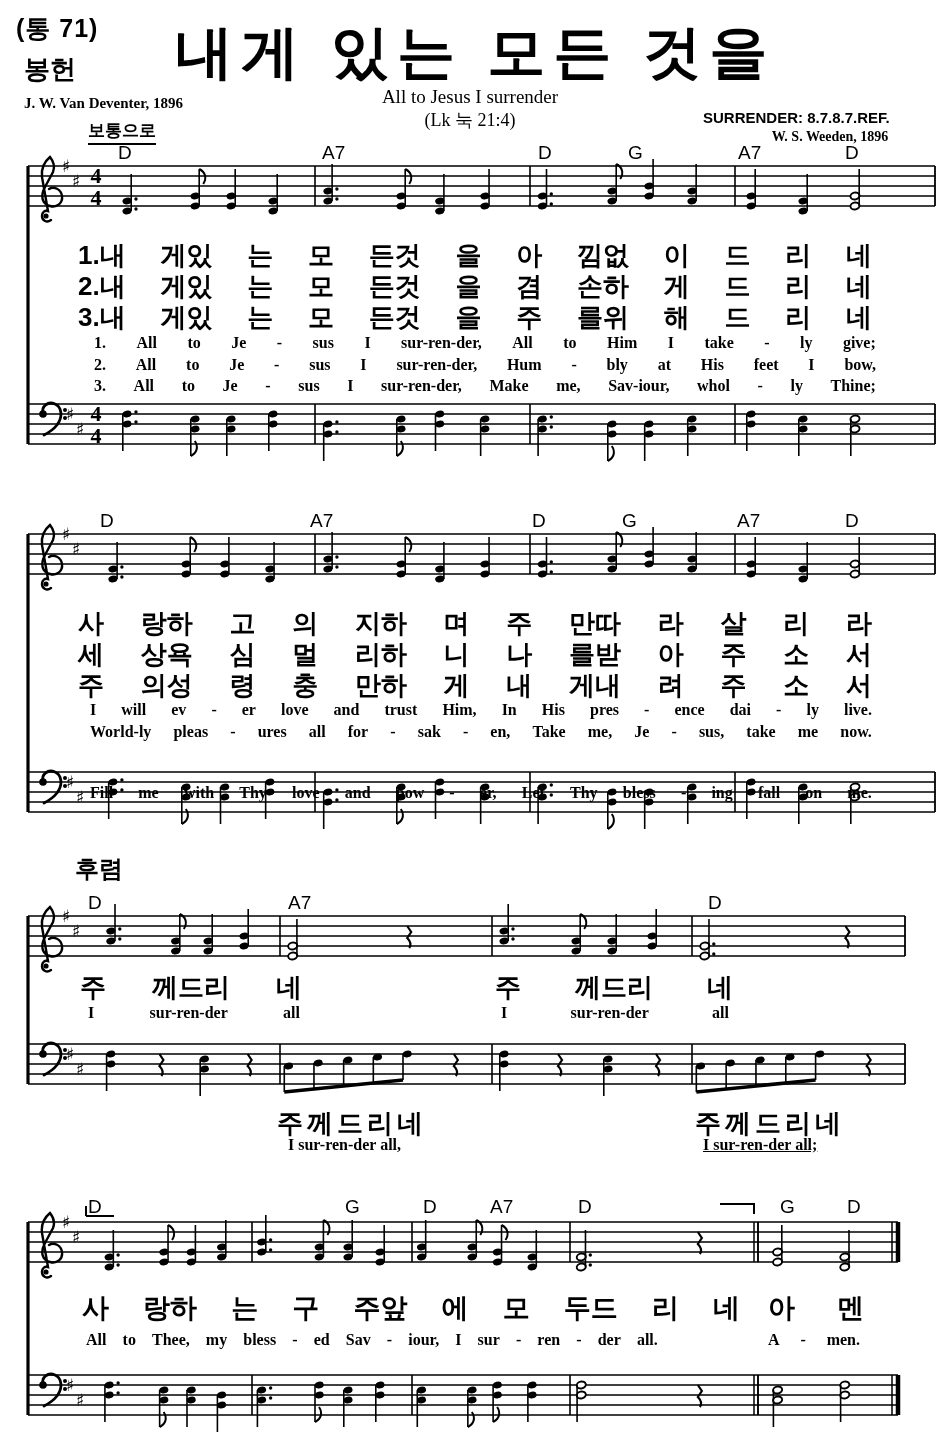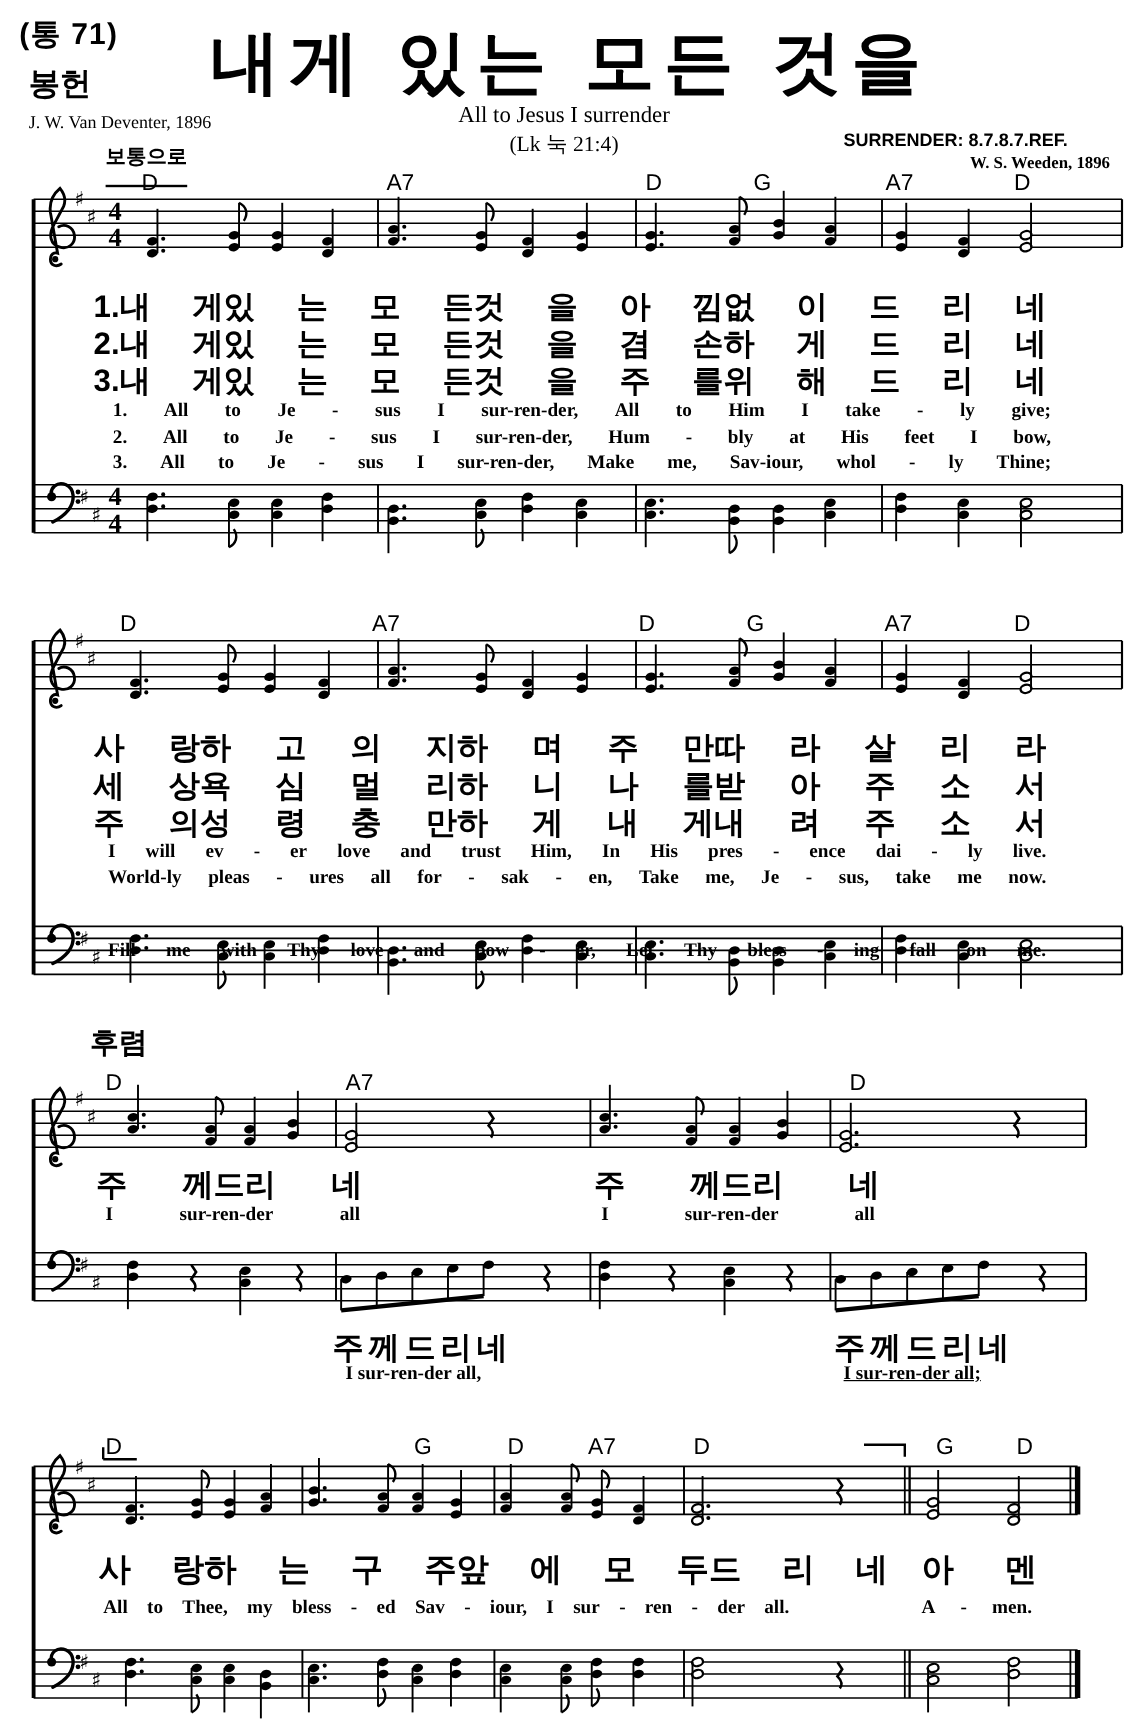--- a/index.html
+++ b/index.html
@@ -5,30 +5,30 @@
   html,body{margin:0;padding:0;background:#e8e8e4;}
   .page{position:relative;width:942px;height:1445px;background:#ffffff;margin:0 auto;
         font-family:"Liberation Sans",sans-serif;color:#000;overflow:hidden;}
   .abs{position:absolute;}
   .hdr-ref{left:16px;top:12px;font-size:25px;font-weight:700;letter-spacing:1px;}
   .hdr-title{left:175px;top:14px;width:580px;text-align:center;font-size:58px;font-weight:900;
              letter-spacing:8px;white-space:nowrap;}
   .hdr-number{left:820px;top:10px;width:105px;text-align:right;font-size:76px;font-weight:900;
               font-family:"Liberation Serif",serif;}
   .hdr-category{left:24px;top:52px;font-size:26px;font-weight:900;}
-  .hdr-author{left:24px;top:95px;font-size:15px;font-weight:400;font-family:"Liberation Serif",serif;}
+  .hdr-author{left:24px;top:95px;font-size:15px;font-weight:700;font-family:"Liberation Serif",serif;}
   .hdr-subtitle{left:320px;top:86px;width:300px;text-align:center;font-size:19px;
                 font-family:"Liberation Serif",serif;}
   .hdr-scripture{left:320px;top:108px;width:300px;text-align:center;font-size:18px;
                  font-family:"Liberation Serif",serif;}
   .hdr-tune{left:703px;top:109px;font-size:15px;font-weight:700;}
-  .hdr-composer{left:735px;top:129px;width:190px;text-align:right;font-size:14px;font-weight:700;
+  .hdr-composer{left:735px;top:129px;width:190px;text-align:center;font-size:14px;font-weight:700;
                 font-family:"Liberation Serif",serif;}
   .hdr-tempo{left:88px;top:119px;font-size:17px;font-weight:700;border-bottom:2px solid #000;
-             padding-bottom:12px;}
+             padding-bottom:1px;}
   .chord{position:absolute;font-size:19px;font-weight:400;font-family:"Liberation Sans",sans-serif;}
   .ko-line{position:absolute;display:flex;justify-content:space-between;font-weight:900;
            white-space:nowrap;}
   .en-line{position:absolute;display:flex;justify-content:space-between;font-weight:700;
            font-family:"Liberation Serif",serif;white-space:nowrap;}
   .solo{display:block;}
   .refrain-label{position:absolute;font-size:24px;font-weight:900;}
   svg.notation{position:absolute;left:0;top:0;pointer-events:none;}
 </style>
 </head>

